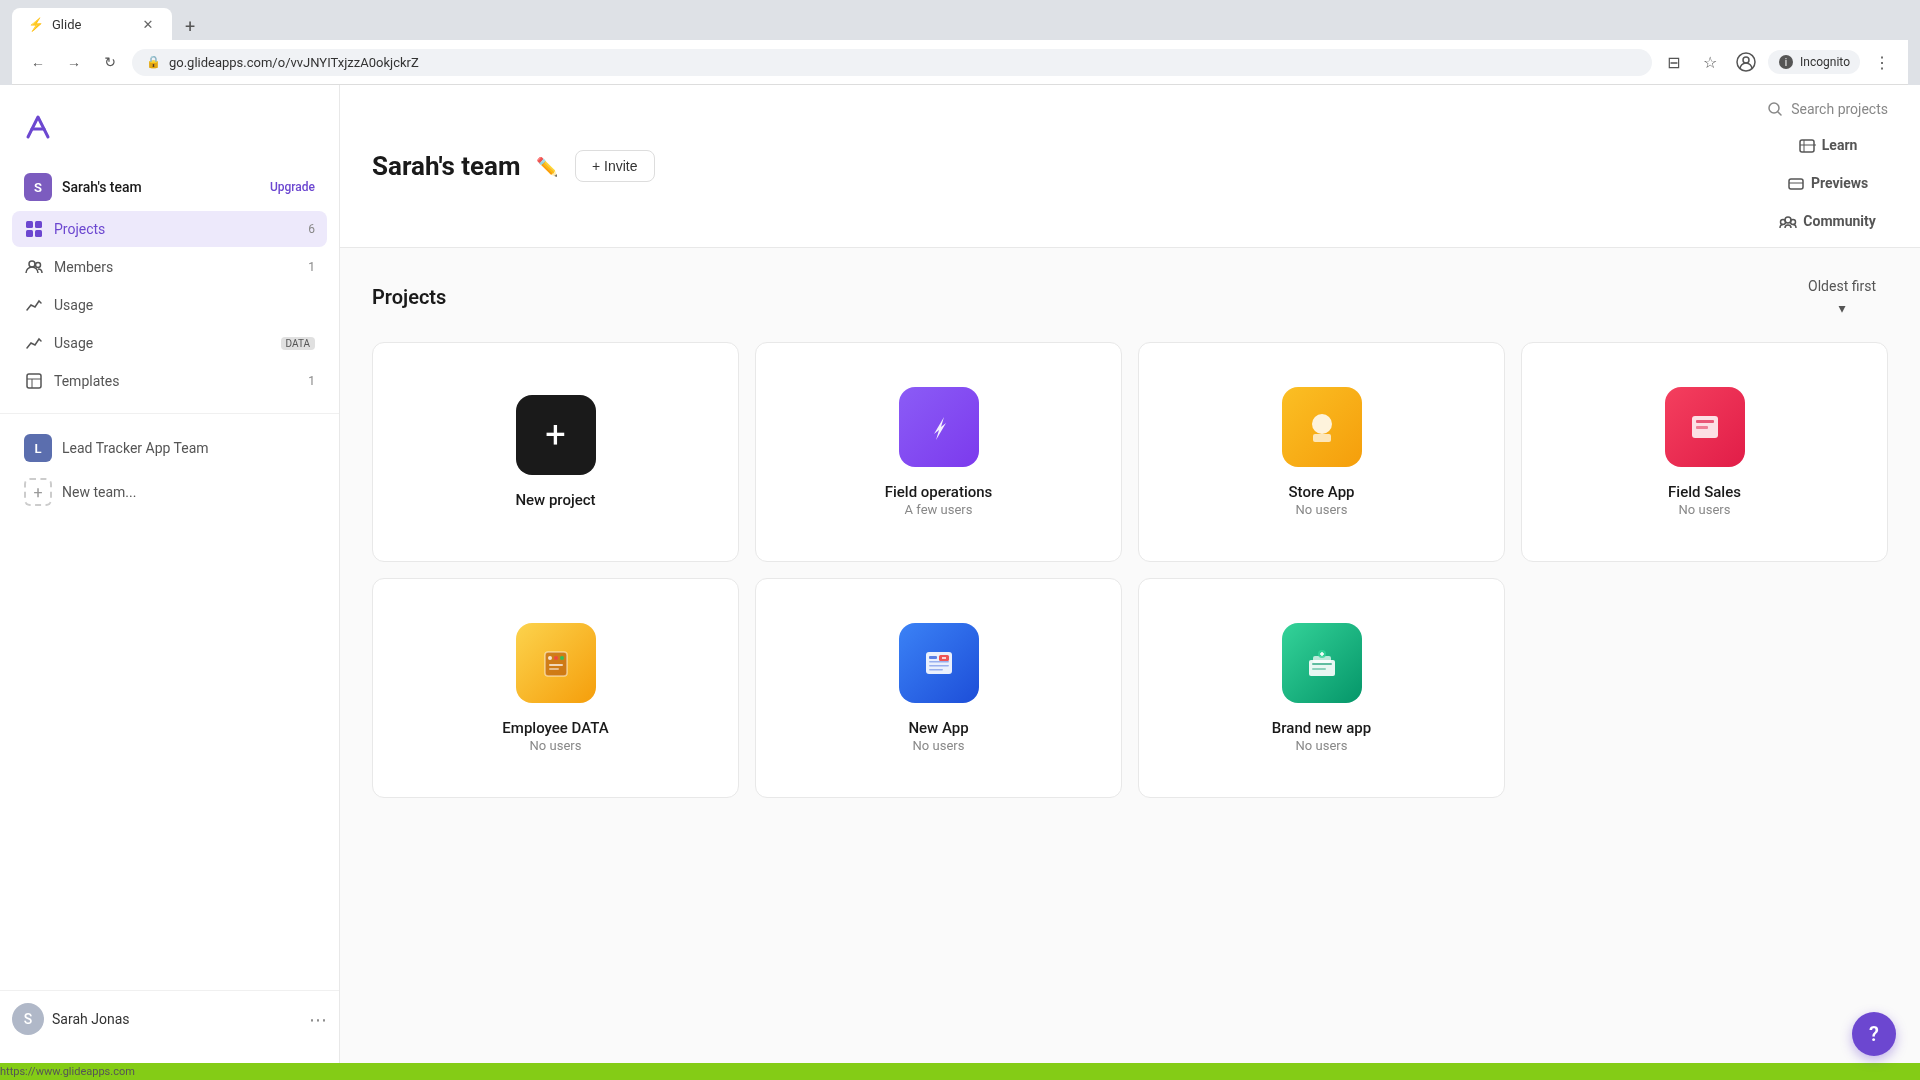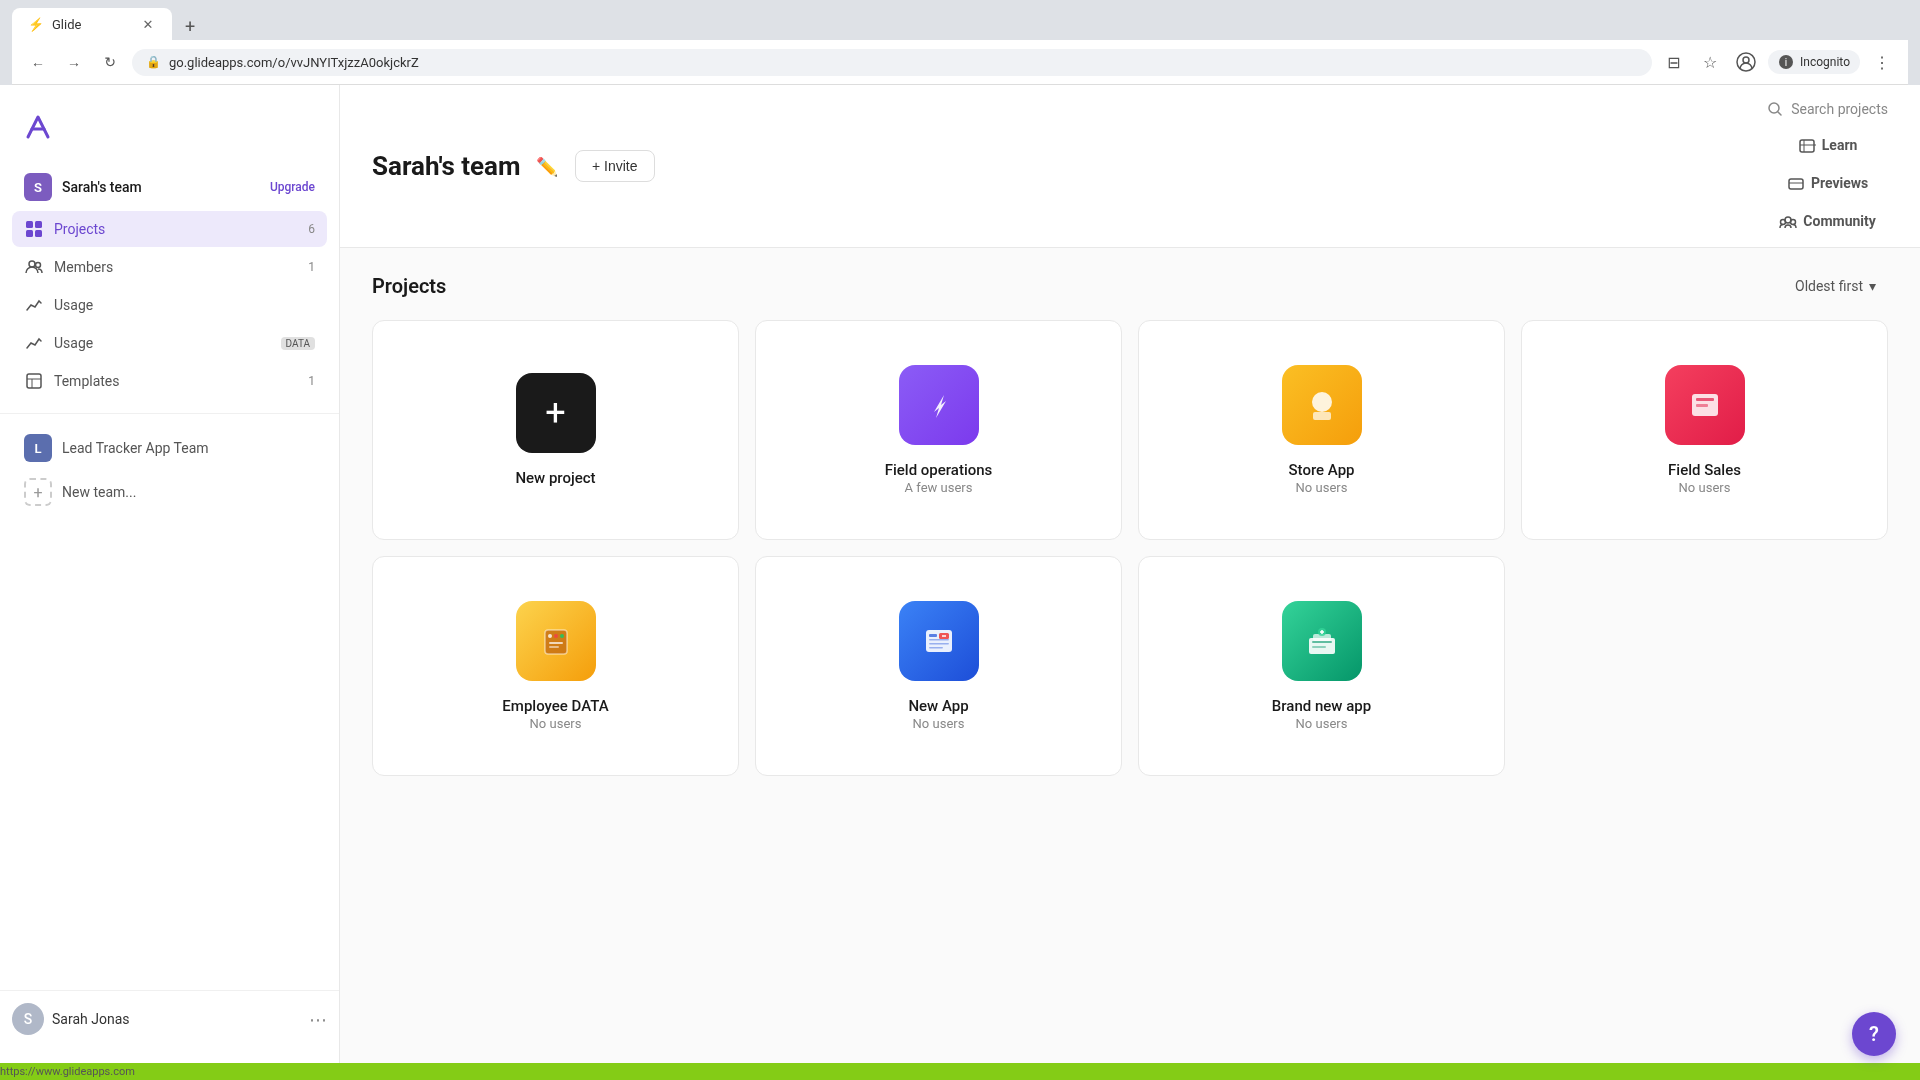--- a/index.html
+++ b/index.html
@@ -65,21 +65,21 @@
     .edit-icon { color: #888; cursor: pointer; font-size: 18px; }
     .invite-btn { display: flex; align-items: center; gap: 6px; background: #fff; border: 1.5px solid #ddd; border-radius: 8px; padding: 7px 16px; font-size: 14px; color: #333; cursor: pointer; font-weight: 500; }
 
     .header-actions { margin-left: auto; display: flex; align-items: center; gap: 20px; flex-direction: column; }
     .search-box { display: flex; align-items: center; gap: 8px; color: #888; font-size: 14px; cursor: pointer; }
     .header-link { display: flex; align-items: flex-start; gap: 6px; color: #555; font-size: 14px; cursor: pointer; font-weight: bold; }
 
     .content-area { padding: 24px 32px; }
     .section-header { display: flex; align-items: center; justify-content: space-between; margin-bottom: 20px; }
     .section-title { font-size: 20px; font-weight: 600; color: #1a1a1a; }
-    .sort-dropdown { display: flex; align-items: center; gap: 6px; font-size: 14px; color: #555; cursor: pointer; padding: 6px 12px; border-radius: 6px; }
+    .sort-dropdown { display: flex; align-items: center; gap: 6px; font-size: 14px; color: #555; cursor: pointer; padding: 6px 12px; border-radius: 6px; flex-direction: column; }
 
     
     .projects-grid { display: grid; grid-template-columns: repeat(4, 1fr); gap: 16px; }
     .project-card { background: #fff; border-radius: 12px; border: 1px solid #e8e8e8; padding: 24px; display: flex; flex-direction: column; align-items: center; cursor: pointer; transition: box-shadow 0.15s; min-height: 220px; justify-content: center; }
 
     .new-project-icon { width: 80px; height: 80px; border-radius: 16px; background: #1a1a1a; display: flex; align-items: center; justify-content: center; color: #fff; font-size: 36px; margin-bottom: 16px; }
     .project-name { font-size: 15px; font-weight: 500; color: #1a1a1a; text-align: center; }
     .project-users { font-size: 13px; color: #888; margin-top: 1px; text-align: center; }
 
     .app-icon { width: 80px; height: 80px; border-radius: 16px; margin-bottom: 16px; display: flex; align-items: center; justify-content: center; overflow: hidden; }

